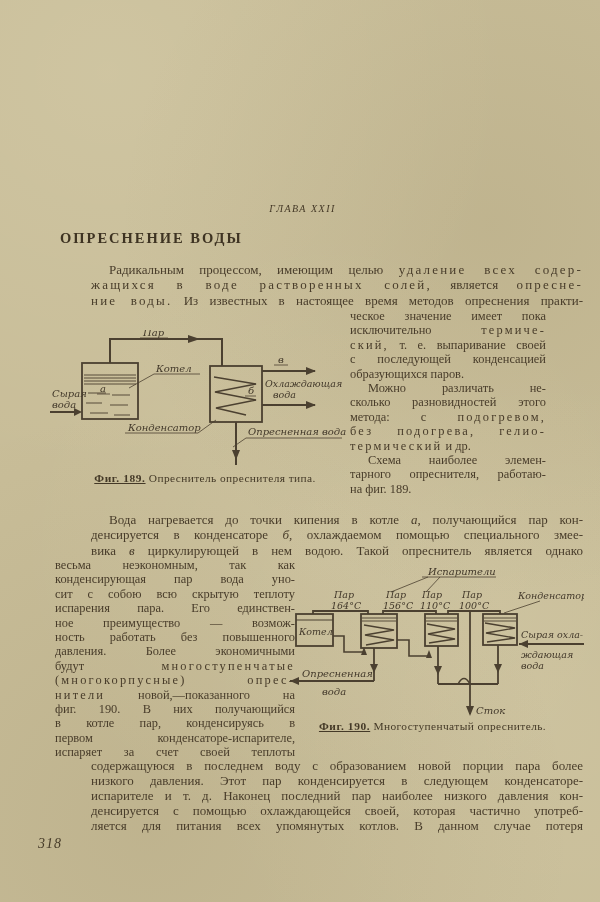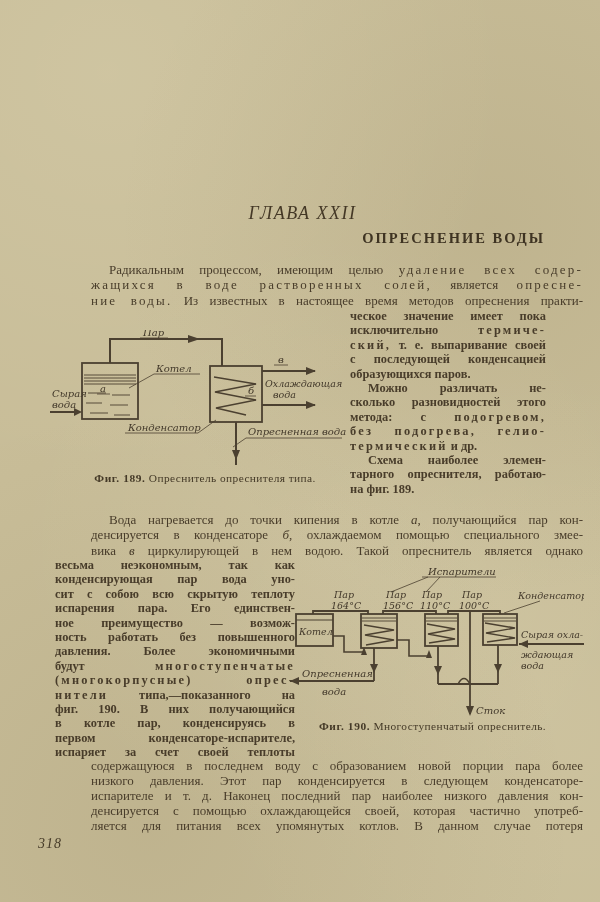--- a/index.html
+++ b/index.html
@@ -10,37 +10,37 @@
       radial-gradient(circle at 18% 8%, rgba(255,250,225,0.12), transparent 42%),
       radial-gradient(circle at 82% 25%, rgba(115,98,60,0.10), transparent 45%),
       radial-gradient(circle at 55% 60%, rgba(255,252,230,0.08), transparent 50%),
       radial-gradient(circle at 25% 92%, rgba(110,94,58,0.10), transparent 45%),
       radial-gradient(circle at 92% 80%, rgba(255,250,225,0.08), transparent 40%);
     font-family:"Liberation Serif","DejaVu Serif",serif;
     color:#483c2a;
   }
   .abs{position:absolute;}
   .chapter{top:203px;left:60px;width:485px;text-align:center;
-    font-style:italic;font-size:18px;letter-spacing:1.5px;color:#443826;}
-  .title{top:230px;left:60px;width:485px;text-align:right;
+    font-style:italic;font-size:10px;letter-spacing:1.5px;color:#443826;}
+  .title{top:230px;left:60px;width:485px;text-align:left;
     font-weight:bold;font-size:14.5px;letter-spacing:2px;color:#3e3322;}
   .tblock{font-size:13px;line-height:15.4px;margin-left:36px;}
-  .tcol{font-size:12.4px;line-height:14.4px;font-weight:bold;}
+  .tcol{font-size:12.4px;line-height:14.4px;}
   .para1{top:262px;left:55px;width:492px;}
   .colright{top:309px;left:350px;width:196px;}
   .para2{top:512px;left:55px;width:492px;}
   .colleft{top:558px;left:55px;width:240px;}
   .para3{top:758px;left:55px;width:492px;line-height:15.1px;}
   .tline{text-align:justify;text-align-last:justify;white-space:nowrap;}
   .tline.end{text-align-last:left;}
   .tline.ind{text-indent:18px;}
   .sp{letter-spacing:2.2px;}
   .it{font-style:italic;}
   .cap{font-size:11.4px;letter-spacing:0.4px;color:#443927;text-align:center;}
-  .cap b{letter-spacing:0.6px;}
+  .cap b{letter-spacing:0.6px;text-decoration:underline;}
   .cap189{top:472px;left:55px;width:300px;}
   .cap190{top:720px;left:290px;width:285px;}
   .pagenum{top:836px;left:38px;font-style:italic;font-size:14px;letter-spacing:1px;color:#453a28;}
   svg text{font-family:"DejaVu Serif","Liberation Serif",serif;font-style:italic;fill:#42382a;}
   svg .st{stroke:#4b4030;fill:none;}
   svg .ah{fill:#4b4030;stroke:none;}
 </style>
 </head>
 <body>
 
@@ -140,21 +140,21 @@
   <div class="abs colleft tcol">
       <div class="tline"><span>весьма неэкономным, так как</span></div>
       <div class="tline"><span>конденсирующая пар вода уно-</span></div>
       <div class="tline"><span>сит с собою всю скрытую теплоту</span></div>
       <div class="tline"><span>испарения пара. Его единствен-</span></div>
       <div class="tline"><span>ное преимущество — возмож-</span></div>
       <div class="tline"><span>ность работать без повышенного</span></div>
       <div class="tline"><span>давления. Более экономичными</span></div>
       <div class="tline"><span>будут </span><span class="sp">многоступенчатые</span></div>
       <div class="tline"><span class="sp">(многокорпусные) опрес-</span></div>
-      <div class="tline"><span class="sp">нители</span><span> типа,—показанного на</span></div>
+      <div class="tline"><span class="sp">нители</span><span> новой,—показанного на</span></div>
       <div class="tline"><span>фиг. 190. В них получающийся</span></div>
       <div class="tline"><span>в котле пар, конденсируясь в</span></div>
       <div class="tline"><span>первом конденсаторе-испарителе,</span></div>
       <div class="tline"><span>испаряет за счет своей теплоты</span></div>
     </div>
 
   <svg class="abs" style="top:566px;left:288px;" width="296" height="160" viewBox="0 0 296 160">
 
     <text x="140" y="9" font-size="10">Испарители</text>
     <line class="st" x1="134" y1="11" x2="208" y2="11" stroke-width="0.8"></line>

